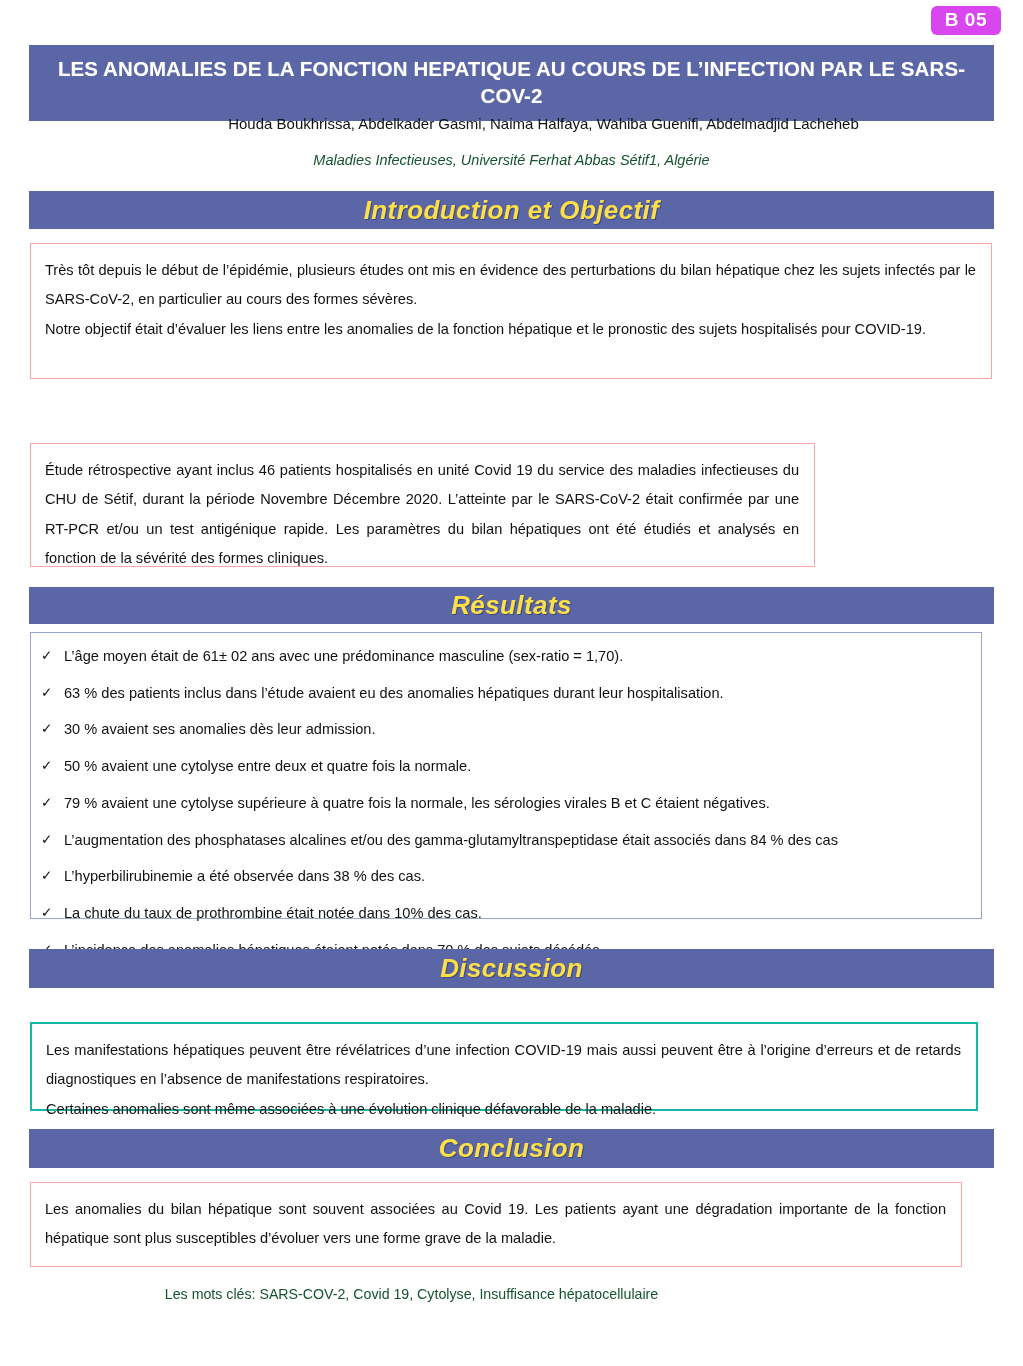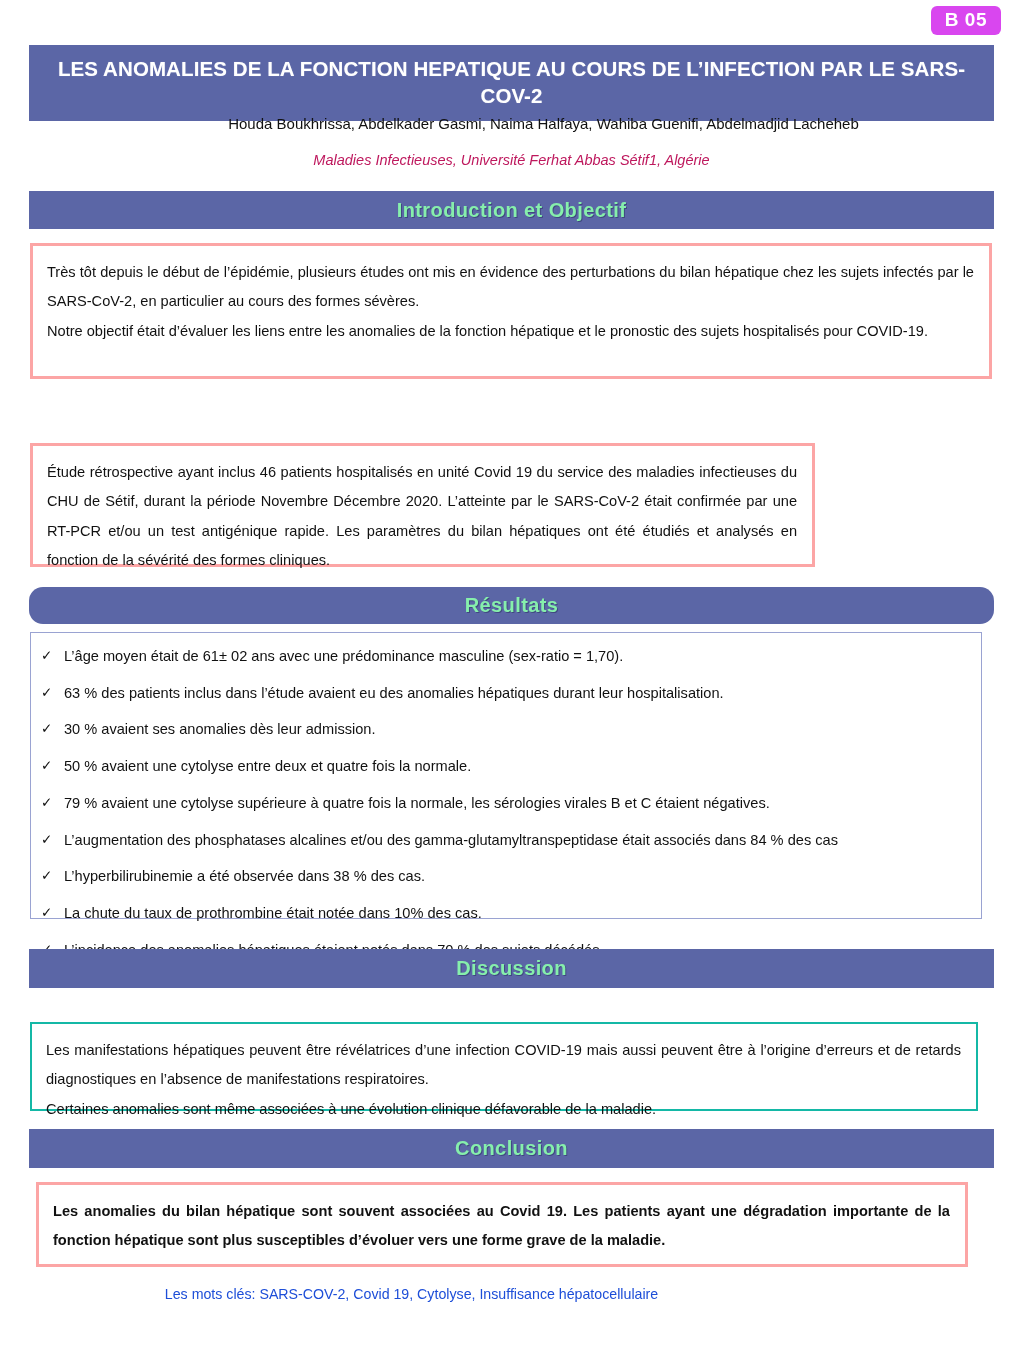--- a/index.html
+++ b/index.html
@@ -69,45 +69,46 @@
   }
 
   .affiliation {
     position: absolute;
     top: 152px;
     left: 0;
     width: 1023px;
     text-align: center;
     font-size: 14.5px;
     font-style: italic;
-    color: #be185d;
+    color: #14532d;
   }
 
   
   .sec-bar {
     position: absolute;
     background: #5b66a6;
-    color: #86efac;
-    text-align: center;
+    color: #fde047;
+    text-align: center;
+    font-style: italic;
     font-weight: bold;
-    font-size: 20px;
+    font-size: 26px;
     letter-spacing: 0.4px;
     box-sizing: border-box;
     display: flex;
     align-items: center;
     justify-content: center;
     text-shadow: 1px 1px 0 rgba(40,48,95,0.55);
   }
 
   
   .box {
     position: absolute;
     box-sizing: border-box;
     background: #ffffff;
-    border: 3px solid #fca5a5;
+    border: 1px solid #fca5a5;
     font-size: 14.6px;
     line-height: 2.02;
     color: #111111;
     text-align: justify;
     padding: 12px 15px 10px 14px;
   }
   .box p {
     margin: 0;
   }
   .box.strong-border {
@@ -138,38 +139,38 @@
   .res-text { flex: 1 1 auto; }
 
   
   .keywords {
     position: absolute;
     top: 1286px;
     left: 0;
     width: 823px;
     text-align: center;
     font-size: 14.2px;
-    color: #1d4ed8;
+    color: #14532d;
   }
 
   
   #bar-intro      { top: 191px;  left: 29px;  width: 965px; height: 38px; }
   #box-intro      { top: 243px;  left: 30px;  width: 962px; height: 136px; }
 
   #bar-methode    { top: 396px;  left: 29px;  width: 965px; height: 37px; }
   #box-methode    { top: 443px;  left: 30px;  width: 785px; height: 124px; }
 
-  #bar-resultats  { top: 587px;  left: 29px;  width: 965px; height: 37px; border-radius: 14px; }
+  #bar-resultats  { top: 587px;  left: 29px;  width: 965px; height: 37px; }
   #box-resultats  { top: 632px;  left: 30px;  width: 952px; height: 287px; }
 
   #bar-discussion { top: 949px;  left: 29px;  width: 965px; height: 39px; }
   #box-discussion { top: 1022px; left: 30px;  width: 948px; height: 89px; }
 
   #bar-conclusion { top: 1129px; left: 29px;  width: 965px; height: 39px; }
-  #box-conclusion { top: 1182px; left: 36px;  width: 932px; height: 85px; font-weight: bold; }
+  #box-conclusion { top: 1182px; left: 30px;  width: 932px; height: 85px; }
 </style>
 </head>
 <body>
 
 <div class="poster">
 
   <div class="badge">B 05</div>
 
   <div class="title-banner">LES ANOMALIES DE LA FONCTION HEPATIQUE AU COURS DE L’INFECTION PAR LE SARS-COV-2</div>
 

